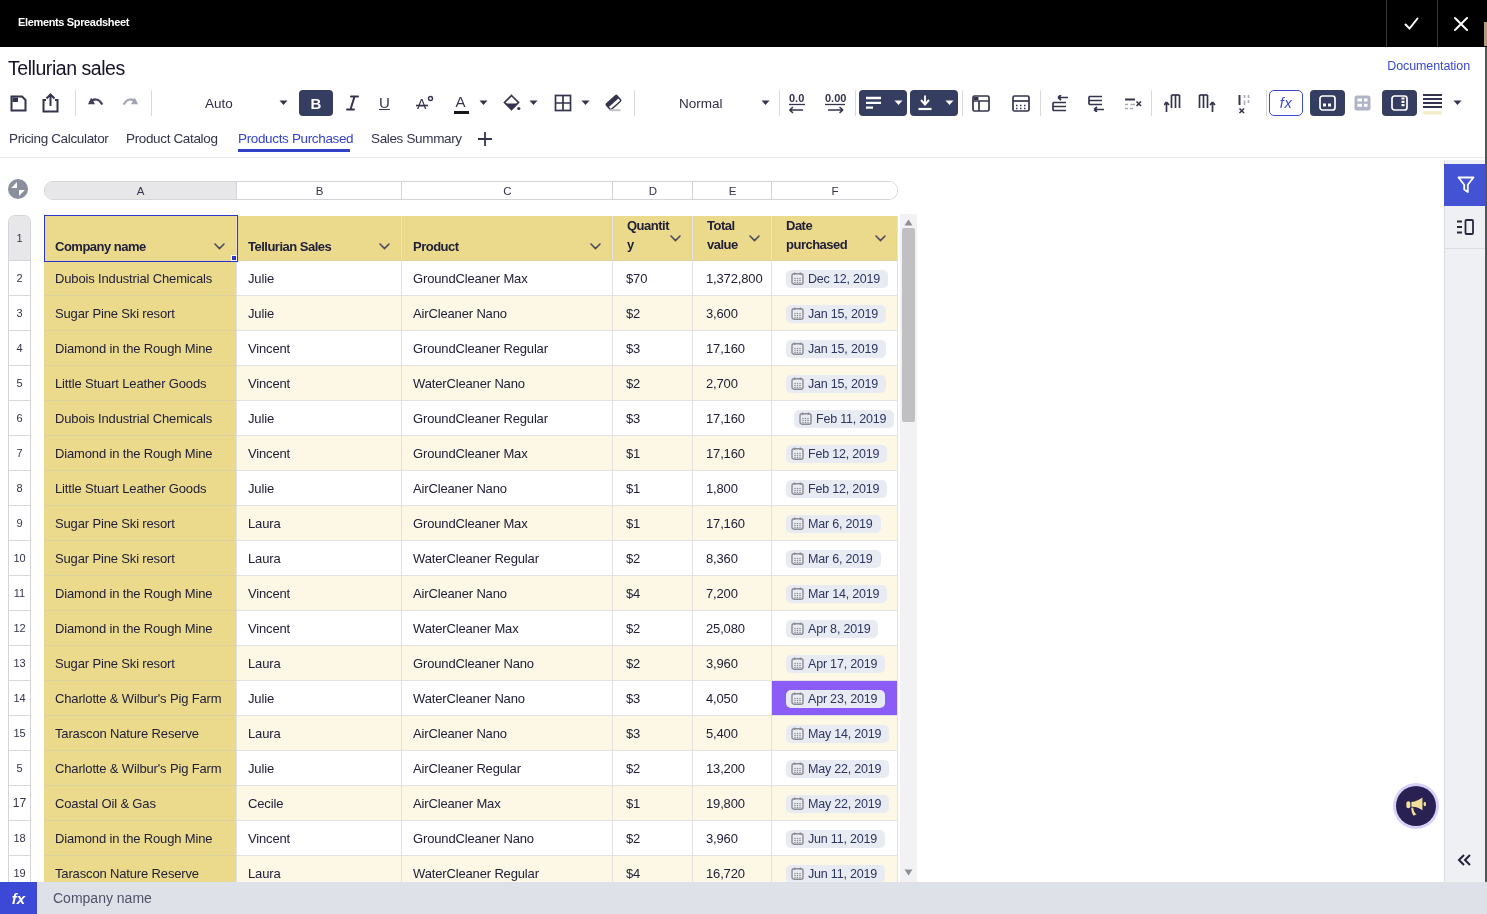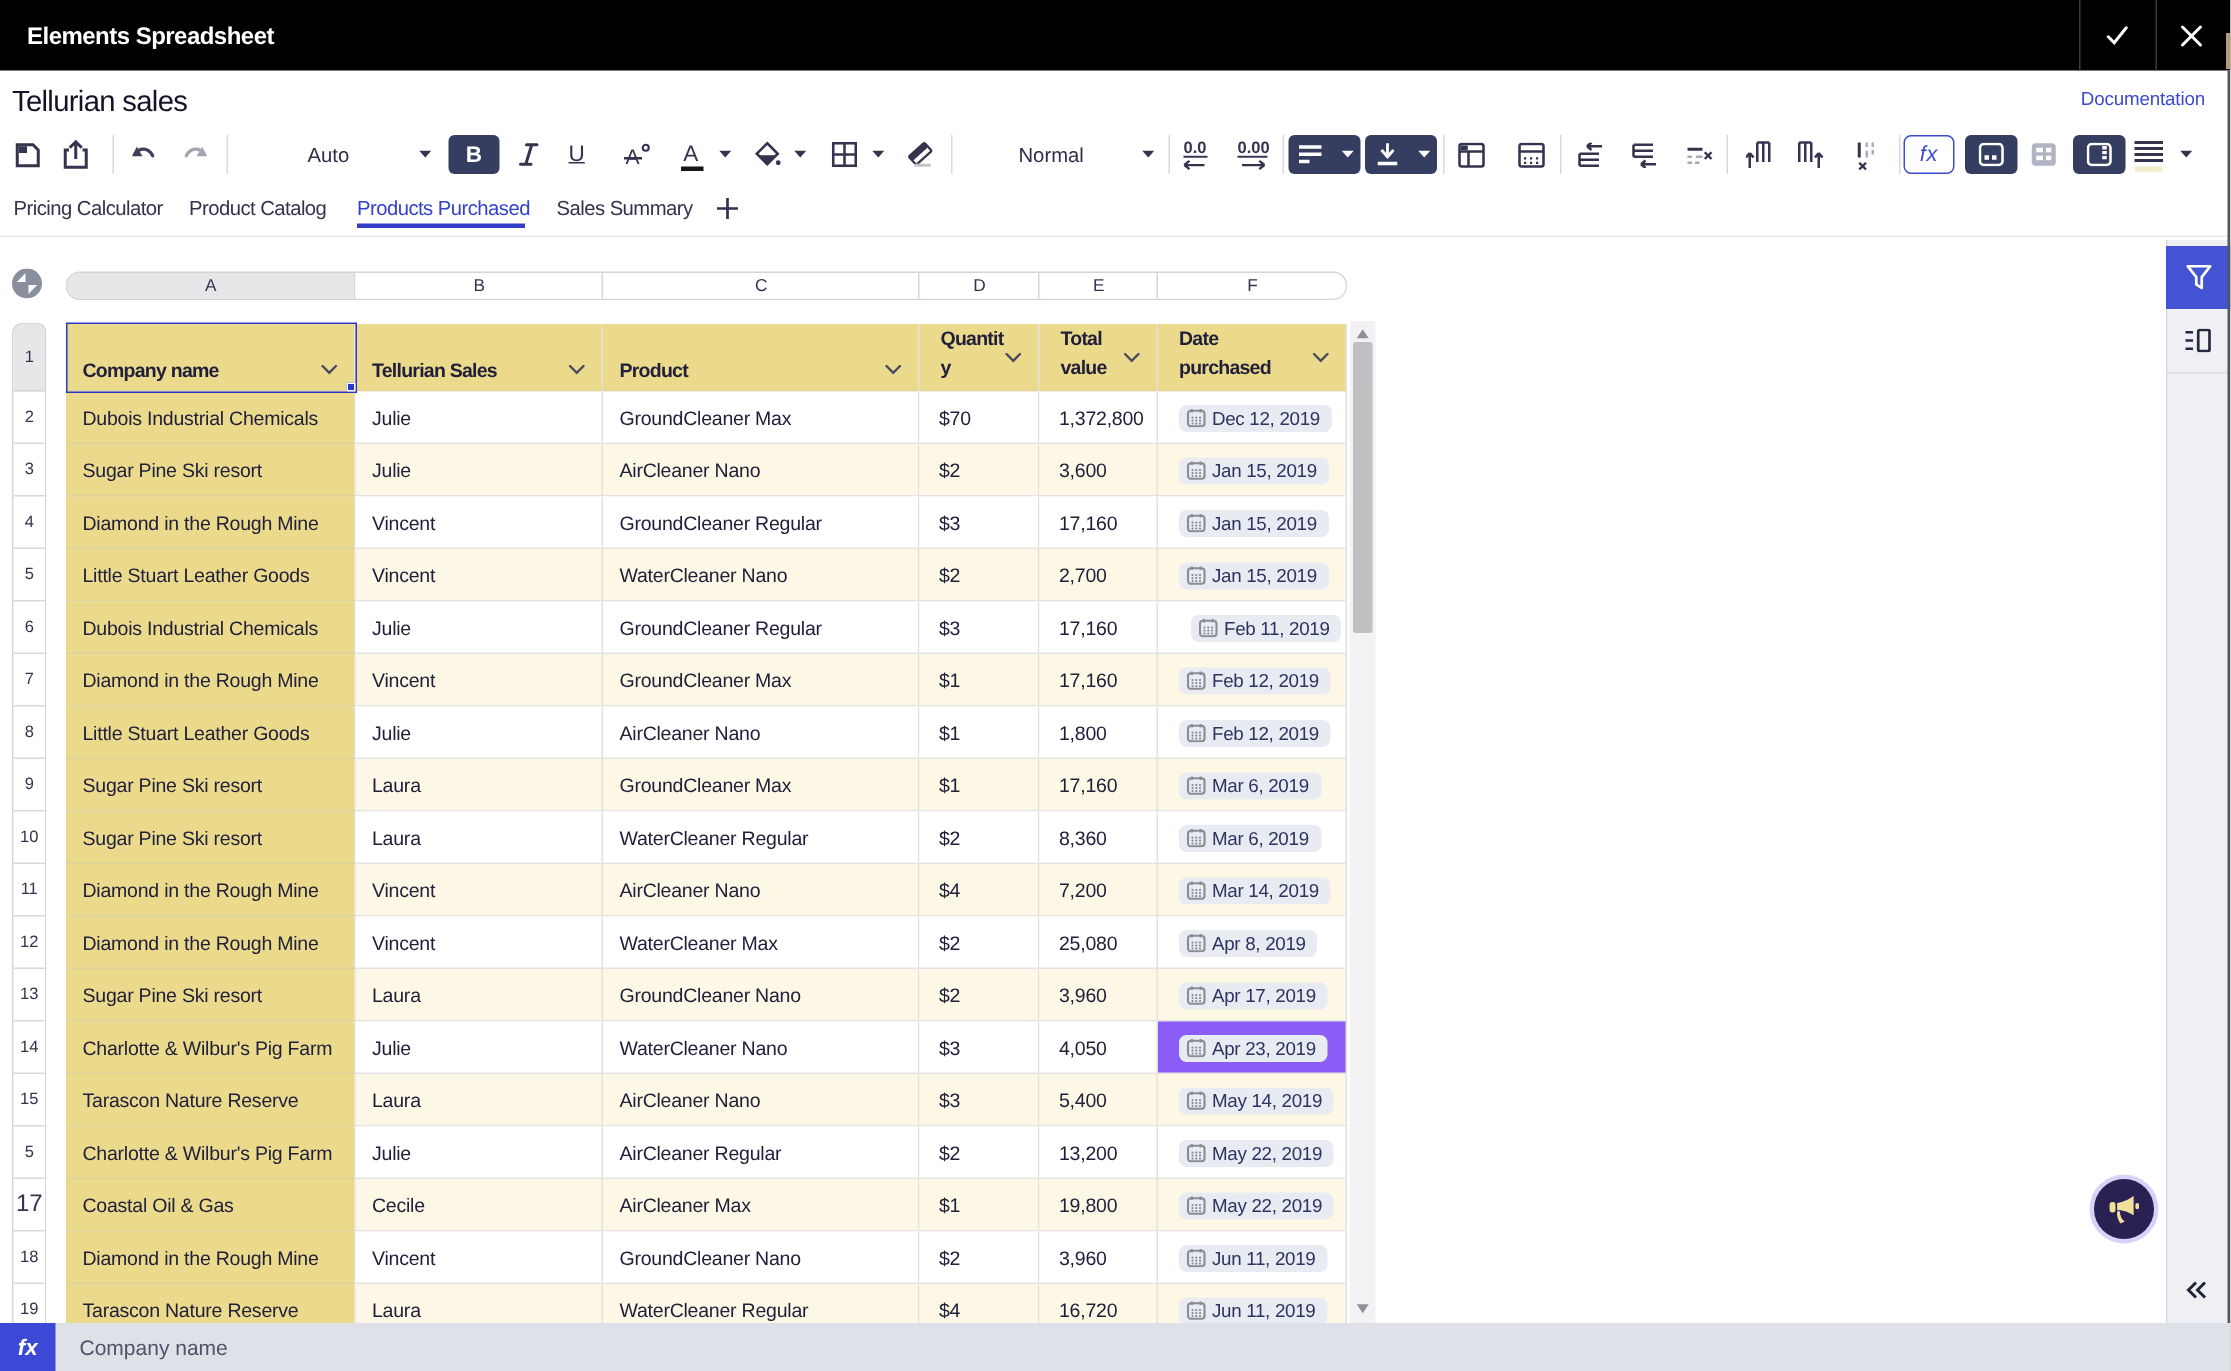--- a/index.html
+++ b/index.html
@@ -6,21 +6,21 @@
 body{font-family:"Liberation Sans",sans-serif;background:#fff;position:relative;}
 .ab{position:absolute;}
 .sep{position:absolute;width:1px;background:#d9d9de;top:90px;height:26px;}
 svg{display:block;}
 .cell{position:absolute;font-size:13px;letter-spacing:-0.15px;color:#21203a;display:flex;align-items:center;padding-left:11px;border-right:1px solid #e1e1e1;border-bottom:1px solid #e3e3e3;white-space:nowrap;overflow:hidden;}
 .pill{display:inline-flex;align-items:center;background:#e9ebf2;border-radius:5px;height:18px;padding:0 8px 0 5px;font-size:12.5px;color:#2c3560;letter-spacing:-0.2px;}
 .chev{position:absolute;width:11px;height:7px;}
 </style></head><body>
 
 <div class="ab" style="left:0;top:0;width:1487px;height:47px;background:#000;"></div>
-<div class="ab" style="left:18px;top:16px;color:#fff;font-size:16px;font-weight:700;letter-spacing:-0.35px;">Elements Spreadsheet</div>
+<div class="ab" style="left:18px;top:16px;color:#fff;font-size:11px;font-weight:700;letter-spacing:-0.35px;">Elements Spreadsheet</div>
 <div class="ab" style="left:1386px;top:0;width:1px;height:47px;background:#3c3c3c;"></div>
 <div class="ab" style="left:1437px;top:0;width:1px;height:47px;background:#3c3c3c;"></div>
 <svg class="ab" style="left:1403px;top:15px" width="17" height="17" viewBox="0 0 17 17">
     <path d="M2.5 9.5 L6.5 13.5 L14.5 3.5" stroke="#fff" stroke-width="2" fill="none" stroke-linecap="round"></path>
   </svg>
 <svg class="ab" style="left:1453px;top:16px" width="16" height="16" viewBox="0 0 16 16">
     <path d="M2 2 L14 14 M14 2 L2 14" stroke="#fff" stroke-width="2" fill="none" stroke-linecap="round"></path>
   </svg>
 <div class="ab" style="left:1484px;top:22px;width:3px;height:24px;background:#b59a7a;"></div>
 <div class="ab" style="left:8px;top:57px;font-size:19.5px;color:#141226;letter-spacing:-0.45px;">Tellurian sales</div>
@@ -223,21 +223,21 @@
 <div style="position:absolute;left:0;top:220px;width:100%;height:35px;border-bottom:1px solid #d9d9dc;font-size:11px;color:#33334d;display:flex;align-items:center;justify-content:center;">7</div>
 <div style="position:absolute;left:0;top:255px;width:100%;height:35px;border-bottom:1px solid #d9d9dc;font-size:11px;color:#33334d;display:flex;align-items:center;justify-content:center;">8</div>
 <div style="position:absolute;left:0;top:290px;width:100%;height:35px;border-bottom:1px solid #d9d9dc;font-size:11px;color:#33334d;display:flex;align-items:center;justify-content:center;">9</div>
 <div style="position:absolute;left:0;top:325px;width:100%;height:35px;border-bottom:1px solid #d9d9dc;font-size:11px;color:#33334d;display:flex;align-items:center;justify-content:center;">10</div>
 <div style="position:absolute;left:0;top:360px;width:100%;height:35px;border-bottom:1px solid #d9d9dc;font-size:11px;color:#33334d;display:flex;align-items:center;justify-content:center;">11</div>
 <div style="position:absolute;left:0;top:395px;width:100%;height:35px;border-bottom:1px solid #d9d9dc;font-size:11px;color:#33334d;display:flex;align-items:center;justify-content:center;">12</div>
 <div style="position:absolute;left:0;top:430px;width:100%;height:35px;border-bottom:1px solid #d9d9dc;font-size:11px;color:#33334d;display:flex;align-items:center;justify-content:center;">13</div>
 <div style="position:absolute;left:0;top:465px;width:100%;height:35px;border-bottom:1px solid #d9d9dc;font-size:11px;color:#33334d;display:flex;align-items:center;justify-content:center;">14</div>
 <div style="position:absolute;left:0;top:500px;width:100%;height:35px;border-bottom:1px solid #d9d9dc;font-size:11px;color:#33334d;display:flex;align-items:center;justify-content:center;">15</div>
 <div style="position:absolute;left:0;top:535px;width:100%;height:35px;border-bottom:1px solid #d9d9dc;font-size:11px;color:#33334d;display:flex;align-items:center;justify-content:center;">5</div>
-<div style="position:absolute;left:0;top:570px;width:100%;height:35px;border-bottom:1px solid #d9d9dc;font-size:16px;color:#33334d;display:flex;align-items:center;justify-content:center;">17</div>
+<div style="position:absolute;left:0;top:570px;width:100%;height:35px;border-bottom:1px solid #d9d9dc;font-size:12px;color:#33334d;display:flex;align-items:center;justify-content:center;">17</div>
 <div style="position:absolute;left:0;top:605px;width:100%;height:35px;border-bottom:1px solid #d9d9dc;font-size:11px;color:#33334d;display:flex;align-items:center;justify-content:center;">18</div>
 <div style="position:absolute;left:0;top:640px;width:100%;height:35px;border-bottom:1px solid #d9d9dc;font-size:11px;color:#33334d;display:flex;align-items:center;justify-content:center;">19</div>
 </div>
 <div class="cell" style="left:44px;top:216px;width:193px;height:45px;background:#ebda8c;font-weight:700;font-size:13px;letter-spacing:-0.5px;border-bottom:1px solid #dfd2a2;align-items:flex-end;padding-left:11px;padding-bottom:6px;">
     <span>Company name</span>
   </div>
 <svg class="chev" style="left:214.0px;top:243.0px" viewBox="0 0 11 7">
     <path d="M1 1 L5.5 5.5 L10 1" stroke="#4a4a5e" stroke-width="1.6" fill="none" stroke-linecap="round"></path>
   </svg>
 <div class="cell" style="left:237px;top:216px;width:165px;height:45px;background:#ebda8c;font-weight:700;font-size:13px;letter-spacing:-0.5px;border-bottom:1px solid #dfd2a2;align-items:flex-end;padding-left:11px;padding-bottom:6px;">

